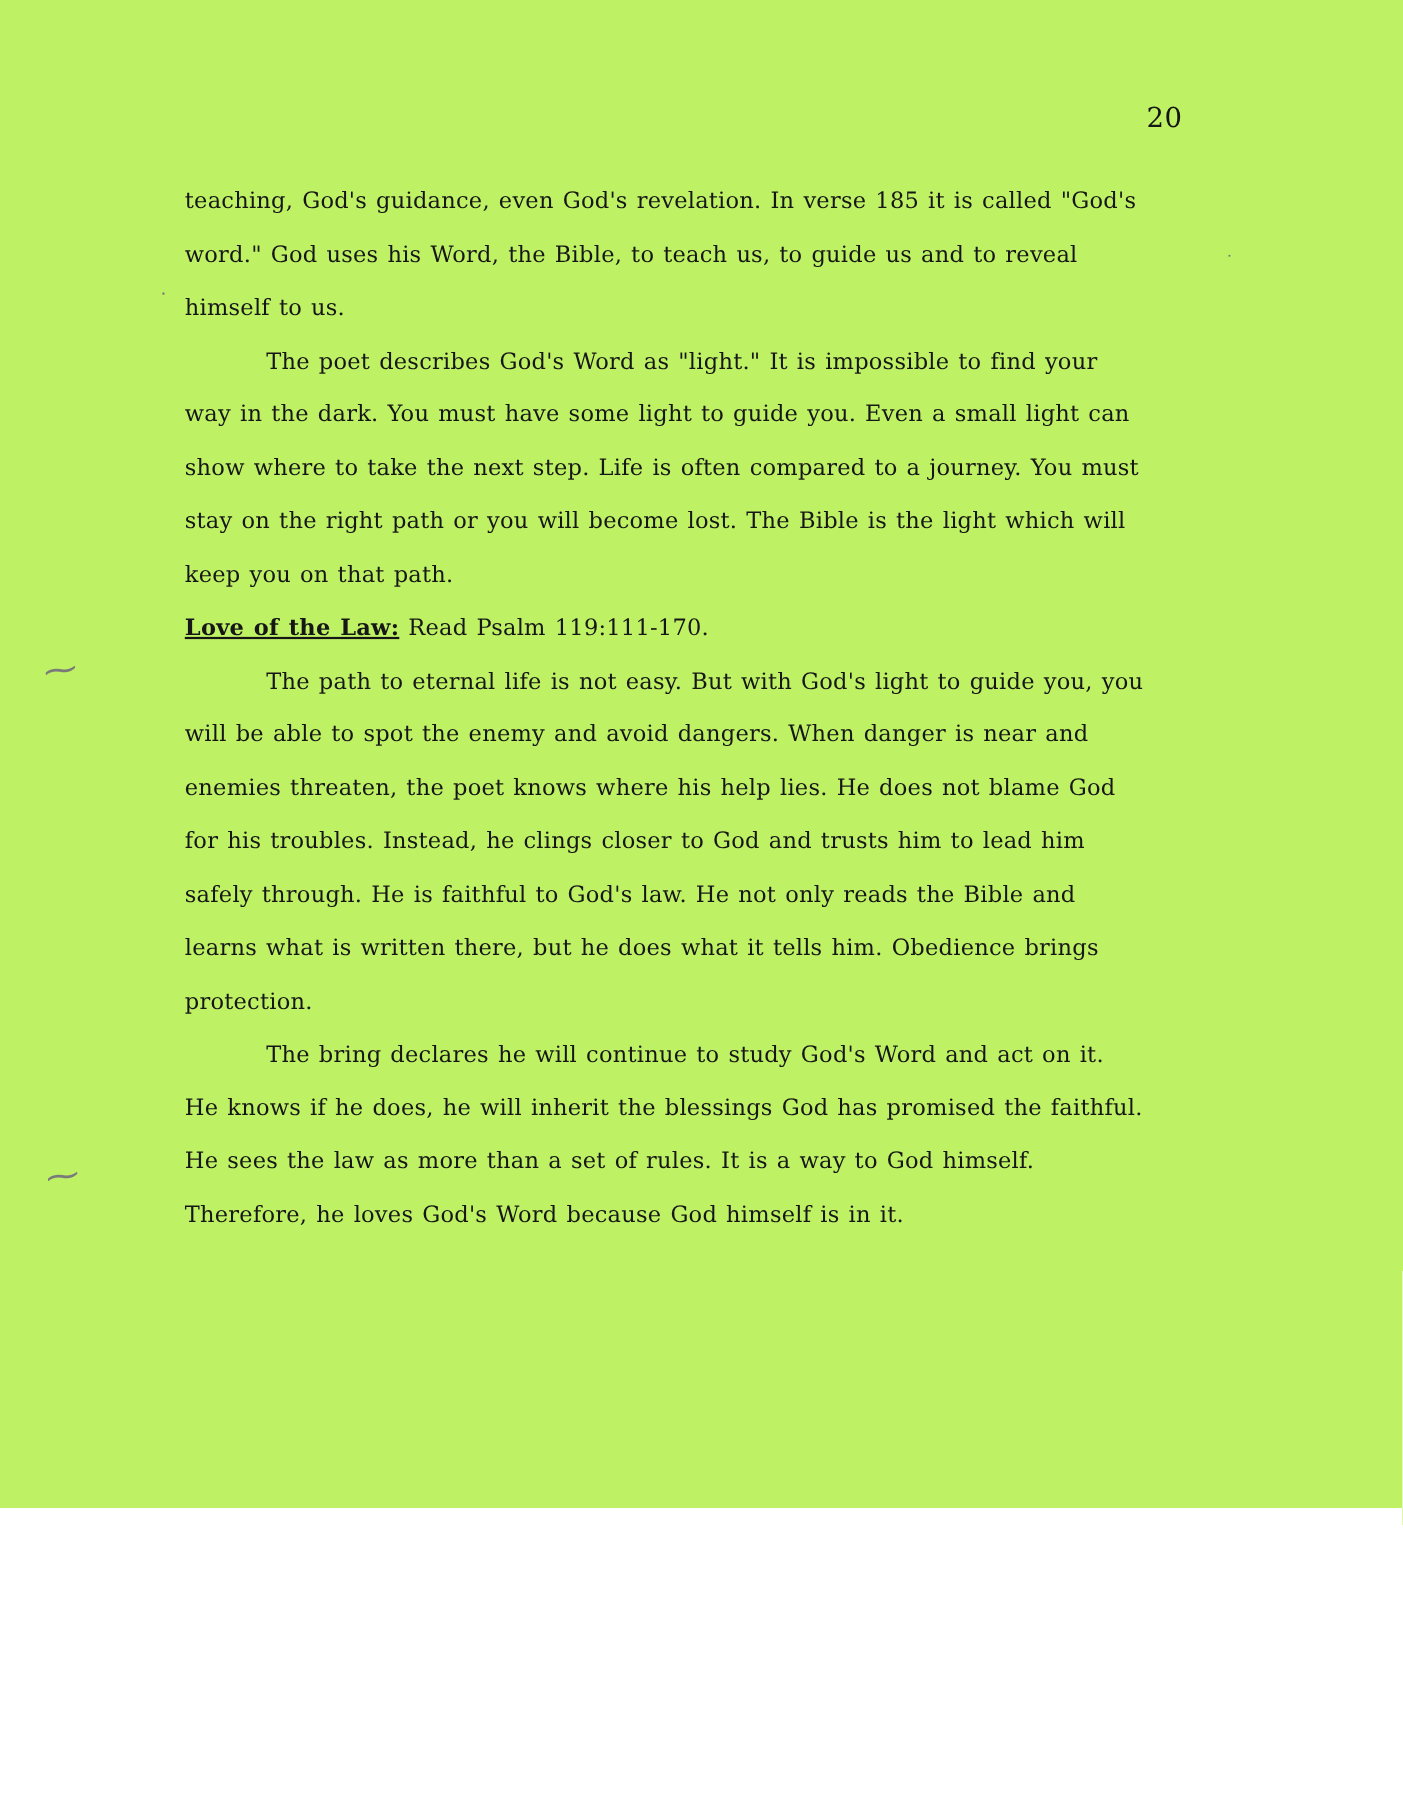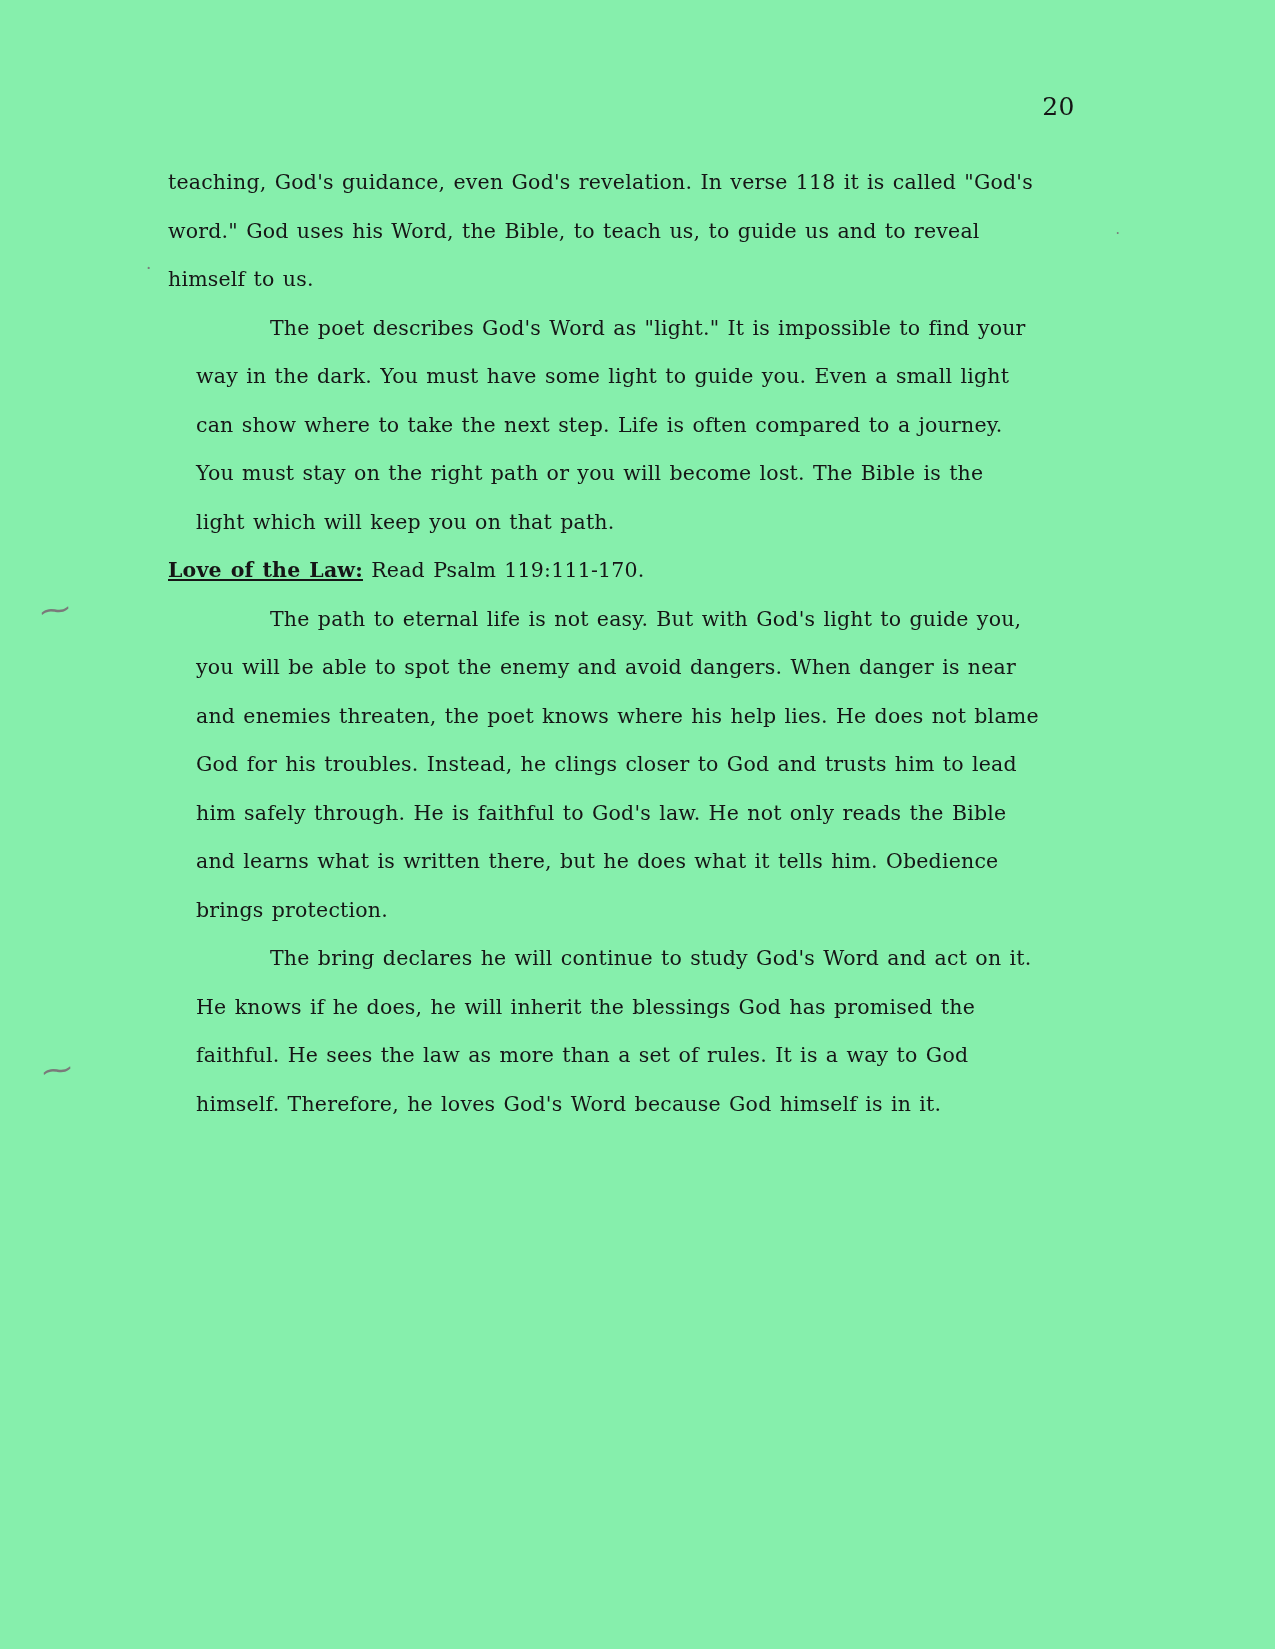--- a/index.html
+++ b/index.html
@@ -3,22 +3,22 @@
 <meta charset="utf-8">
 <style>
   html, body {
     margin: 0;
     padding: 0;
     background: #ffffff;
   }
   .page {
     position: relative;
     width: 1275px;
-    height: 1649px;
-    background: #86efac;
+    height: 1371px;
+    background: #bef264;
     font-family: "DejaVu Serif", serif;
     color: #1b1b1b;
     overflow: hidden;
   }
   .page-number {
     position: absolute;
     top: 92px;
     right: 200px;
     font-size: 25px;
     letter-spacing: 0.5px;
@@ -34,21 +34,20 @@
     text-align: left;
     color: #161616;
     letter-spacing: 0.2px;
     word-spacing: 1.5px;
   }
   p {
     margin: 0;
   }
   p.indent {
     text-indent: 74px;
-    margin-left: 28px;
   }
   .section-head {
     text-decoration: underline;
     font-weight: 700;
   }
   
   .stray {
     position: absolute;
     color: #7a7a7a;
     font-family: "DejaVu Serif", serif;
@@ -86,21 +85,21 @@
   <span class="stray stray-speck">·</span>
 
   <span class="stray stray-dot">·</span>
 
   <span class="stray stray-mark-1">⁓</span>
 
   <span class="stray stray-mark-2">⁓</span>
 
   <div class="body-text">
 
-    <p>teaching, God's guidance, even God's revelation.  In verse 118 it is called "God's word."  God uses his Word, the Bible, to teach us, to guide us and to reveal himself to us.</p>
+    <p>teaching, God's guidance, even God's revelation.  In verse 185 it is called "God's word."  God uses his Word, the Bible, to teach us, to guide us and to reveal himself to us.</p>
 
     <p class="indent">The poet describes God's Word as "light."  It is impossible to find your way in the dark.  You must have some light to guide you.  Even a small light can show where to take the next step.  Life is often compared to a journey. You must stay on the right path or you will become lost.  The Bible is the light which will keep you on that path.</p>
 
 
 
     <p><span class="section-head">Love of the Law:</span><span> Read Psalm 119:111-170.</span></p>
 
     <p class="indent">The path to eternal life is not easy.  But with God's light to guide you, you will be able to spot the enemy and avoid dangers.  When danger is near and enemies threaten, the poet knows where his help lies. He does not blame God for his troubles.  Instead, he clings closer to God and trusts him to lead him safely through.  He is faithful to God's law.  He not only reads the Bible and learns what is written there, but he does what it tells him.  Obedience brings protection.</p>
 
     <p class="indent">The bring declares he will continue to study God's Word and act on it. He knows if he does, he will inherit the blessings God has promised the faithful.  He sees the law as more than a set of rules.  It is a way to God himself.  Therefore, he loves God's Word because God himself is in it.</p>

